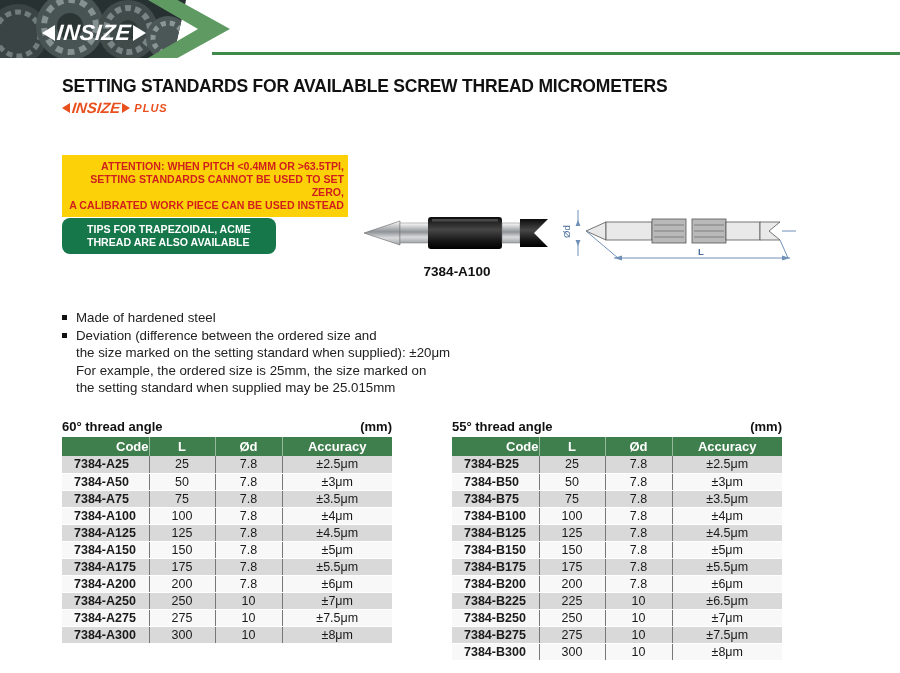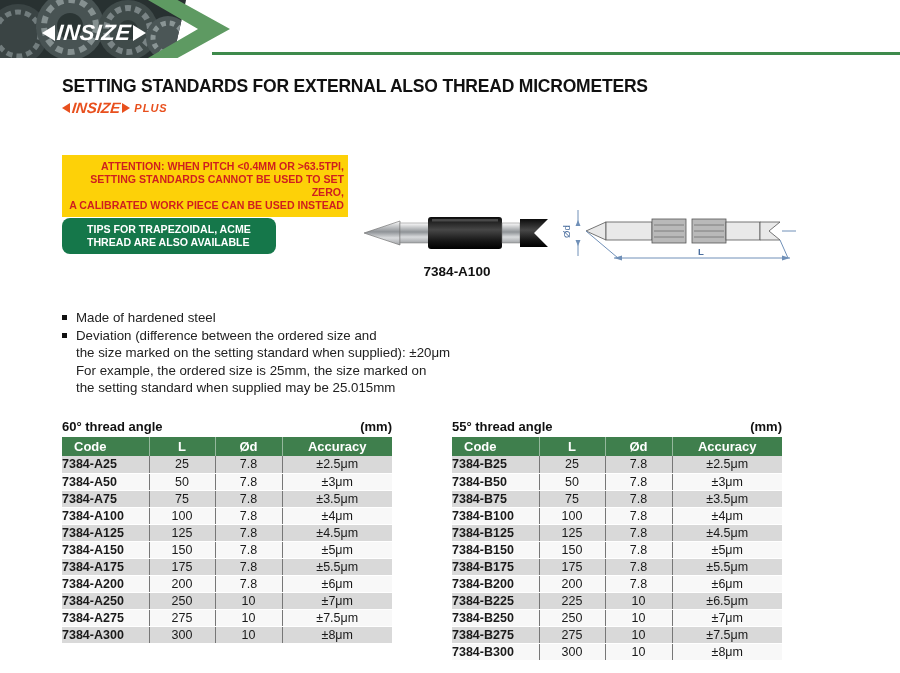--- a/index.html
+++ b/index.html
@@ -59,24 +59,24 @@
 
   
   .tables{position:absolute;left:62px;top:419px;width:760px;display:flex;gap:60px;}
   .tbl-wrap{width:330px;}
   .tbl-head{display:flex;justify-content:space-between;align-items:baseline;
             font-size:13px;font-weight:bold;color:#111;margin-bottom:3px;}
   table{border-collapse:collapse;width:330px;table-layout:fixed;}
   col.c1{width:87px;}col.c2{width:66px;}col.c3{width:67px;}col.c4{width:110px;}
   thead th{background:var(--green);color:#fff;font-size:13px;font-weight:bold;height:19px;
            text-align:center;border-left:1px solid rgba(255,255,255,.45);}
-  thead th:first-child{text-align:left;padding-left:12px;border-left:none;}
+  thead th:first-child{text-align:right;padding-left:12px;border-left:none;}
   tbody td{font-size:12.5px;height:17px;text-align:center;border-left:1px solid #777;
            border-bottom:1px solid #fff;color:#1a1a1a;padding:0;}
-  tbody td:first-child{text-align:left;font-weight:bold;border-left:none;}
+  tbody td:first-child{text-align:left;padding-left:12px;font-weight:bold;border-left:none;}
   tbody tr:nth-child(odd){background:var(--row-odd);}
   tbody tr:nth-child(even){background:var(--row-even);}
   tbody tr:last-child{border-bottom:1px solid #cfcfcf;}
 </style>
 </head>
 <body>
 
 <div class="page">
 
   <div class="hdr">
@@ -98,21 +98,21 @@
     </div>
     <div class="hdr-chevron"></div>
     <div class="hdr-line"></div>
     <div class="logo">
       <span class="tri-l"></span>
       <span class="logo-txt">INSIZE</span>
       <span class="tri-r"></span>
     </div>
   </div>
 
-  <div class="title">SETTING STANDARDS FOR EXTERNAL ALSO THREAD MICROMETERS</div>
+  <div class="title">SETTING STANDARDS FOR AVAILABLE SCREW THREAD MICROMETERS</div>
   <div class="plus-logo">
     <span class="tri-l"></span>
     <span class="plus-txt">INSIZE</span>
     <span class="tri-r"></span>
     <span class="plus-word">PLUS</span>
   </div>
 
   <div class="attn preline">ATTENTION: WHEN PITCH &lt;0.4MM OR &gt;63.5TPI,
 SETTING STANDARDS CANNOT BE USED TO SET ZERO,
 A CALIBRATED WORK PIECE CAN BE USED INSTEAD</div>

